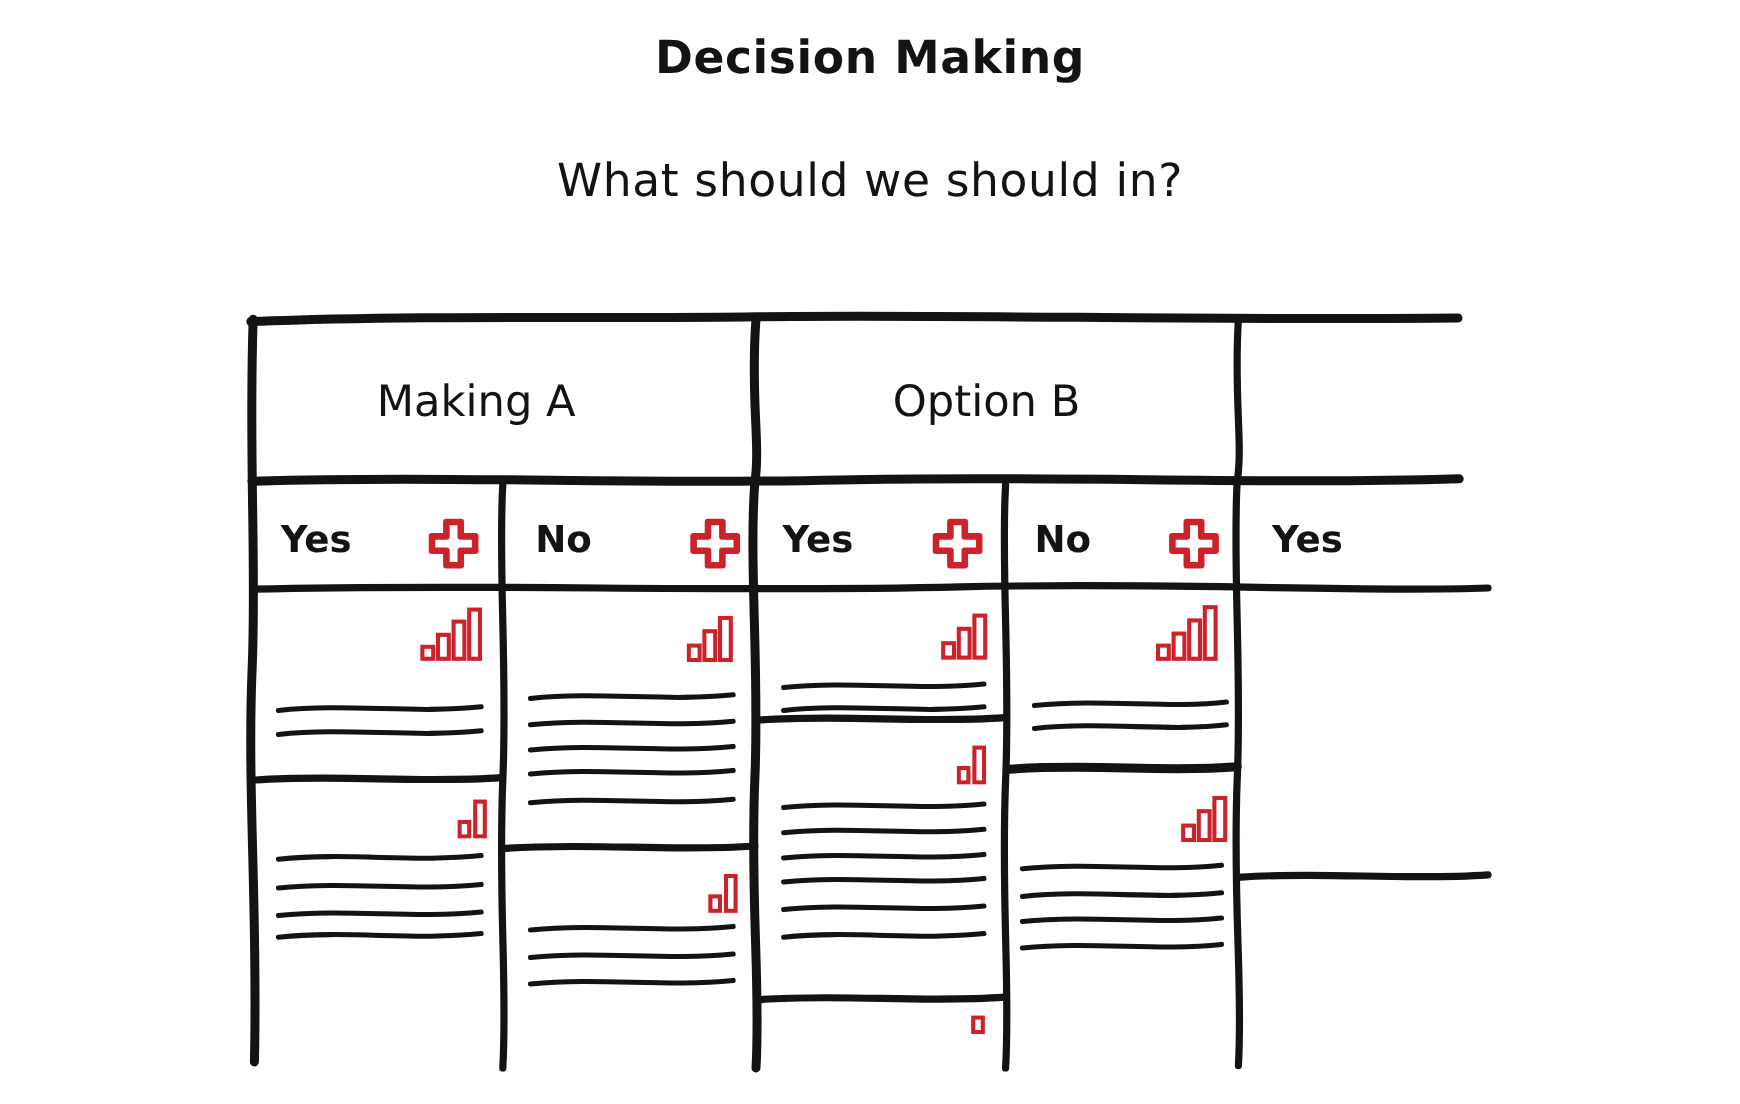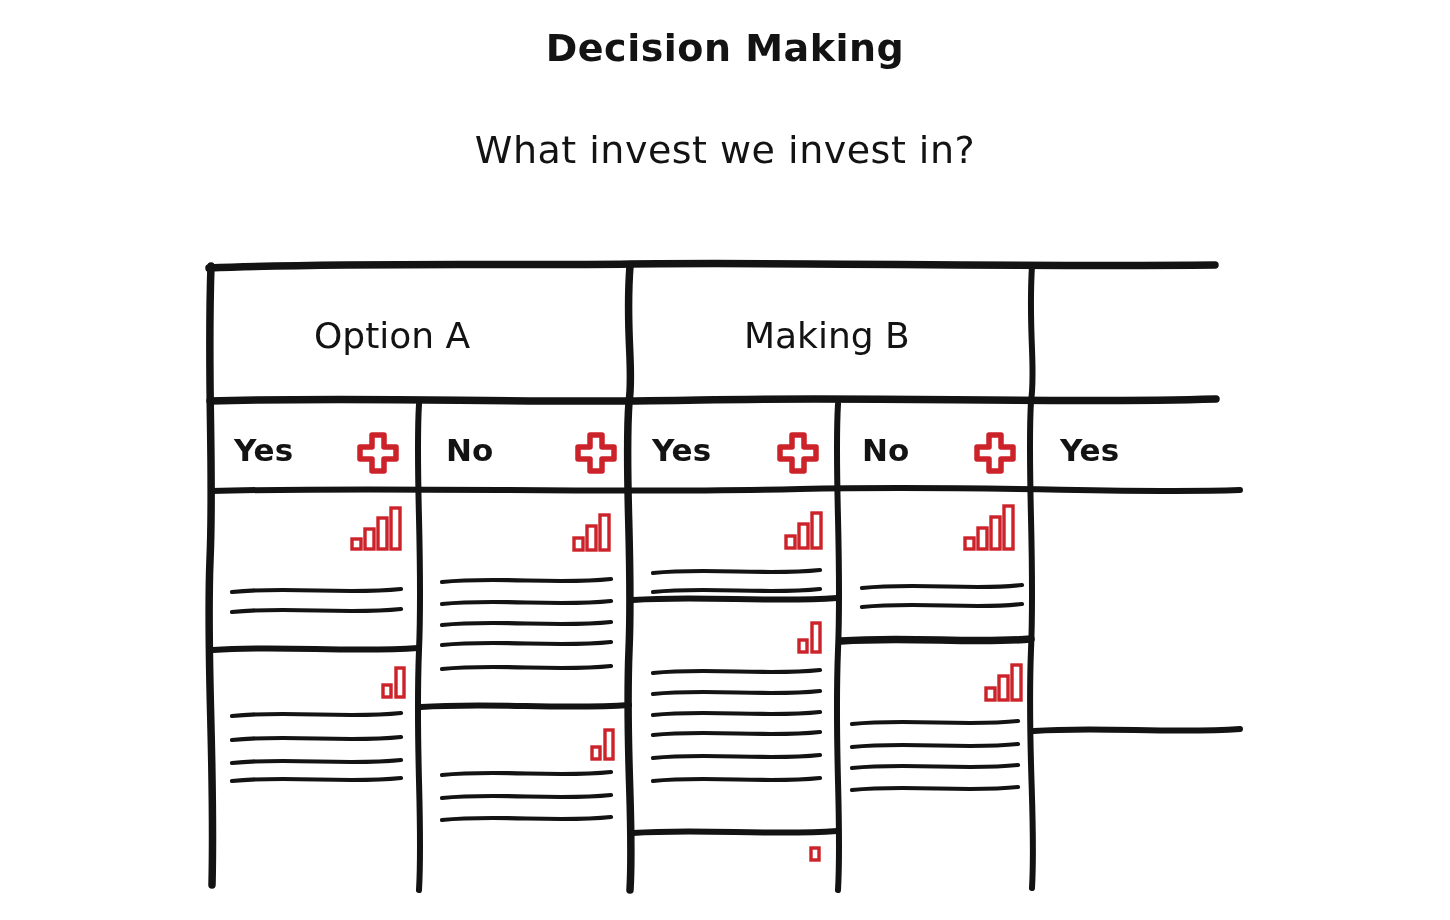--- a/index.html
+++ b/index.html
@@ -73,21 +73,21 @@
 
   
   .plus-icon { position: absolute; }
   .spark     { position: absolute; }
 </style>
 </head>
 <body>
 
 <div id="title-block">
   <h1 id="page-title">Decision Making</h1>
-  <div id="page-subtitle">What invest we invest in?</div>
+  <div id="page-subtitle">What should we should in?</div>
 </div>
 
 <svg id="sketch-table" viewBox="0 0 1450 920">
 
   <path class="ink ink-thick" d="M 209 268 C 360 262, 520 266, 630 264 C 800 262, 1000 267, 1215 265"></path>
 
   <path class="ink ink-thick" d="M 211 266 C 207 380, 214 470, 210 560 C 206 660, 215 760, 212 885"></path>
 
   <path class="ink ink-thick" d="M 210 401 C 380 396, 520 404, 700 400 C 880 396, 1050 404, 1216 399"></path>
 
@@ -159,23 +159,23 @@
   </g>
 
   <g>
     <path class="ink squiggle" d="M 852 724 C 910 718, 965 727, 1018 721"></path>
     <path class="ink squiggle" d="M 852 747 C 910 741, 965 750, 1018 744"></path>
     <path class="ink squiggle" d="M 852 768 C 910 762, 965 771, 1018 765"></path>
     <path class="ink squiggle" d="M 852 790 C 910 784, 965 793, 1018 787"></path>
   </g>
 </svg>
 
-<div class="cell-label group-label" style="left:314px; top:315px;">Option A</div>
-
-<div class="cell-label group-label" style="left:744px; top:315px;">Making B</div>
+<div class="cell-label group-label" style="left:314px; top:315px;">Making A</div>
+
+<div class="cell-label group-label" style="left:744px; top:315px;">Option B</div>
 
 <div class="cell-label sub-label" style="left:234px; top:432px;">Yes</div>
 
 <div class="cell-label sub-label" style="left:446px; top:432px;">No</div>
 
 <div class="cell-label sub-label" style="left:652px; top:432px;">Yes</div>
 
 <div class="cell-label sub-label" style="left:862px; top:432px;">No</div>
 
 <div class="cell-label sub-label" style="left:1060px; top:432px;">Yes</div>

